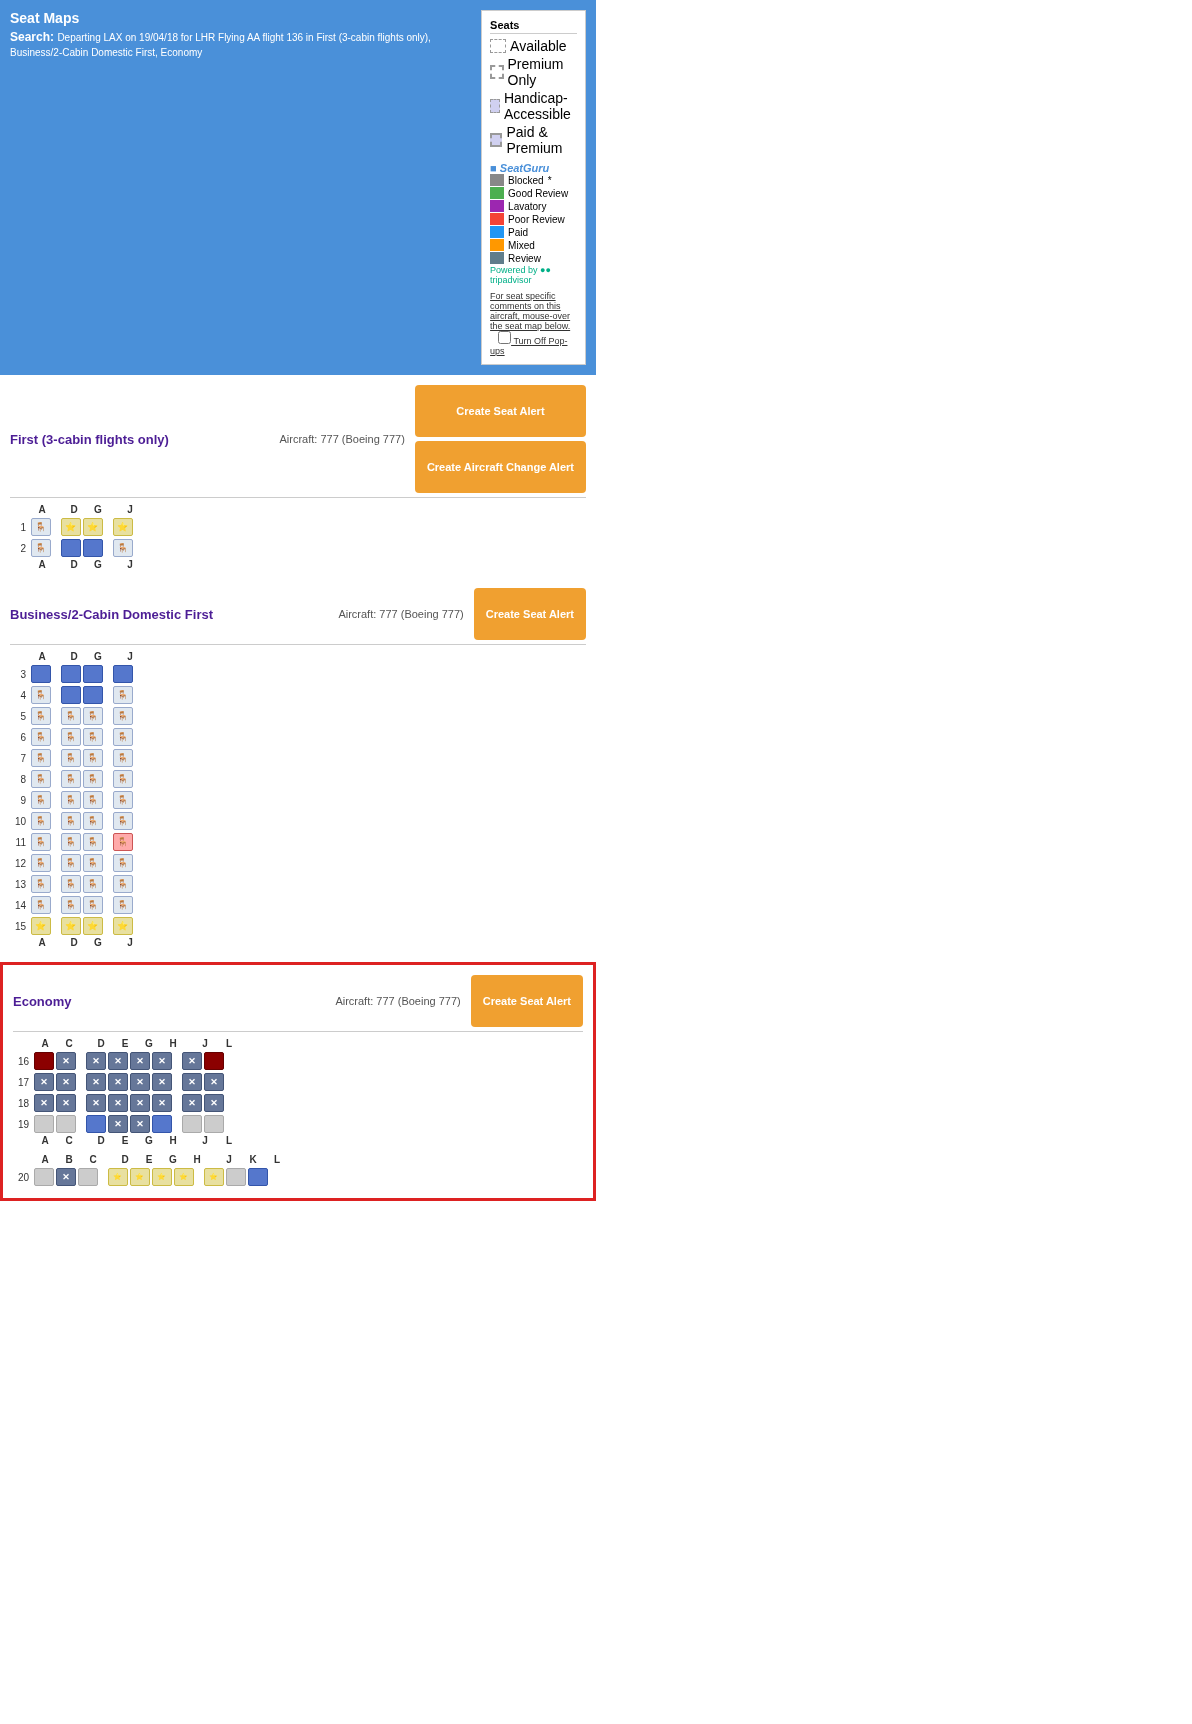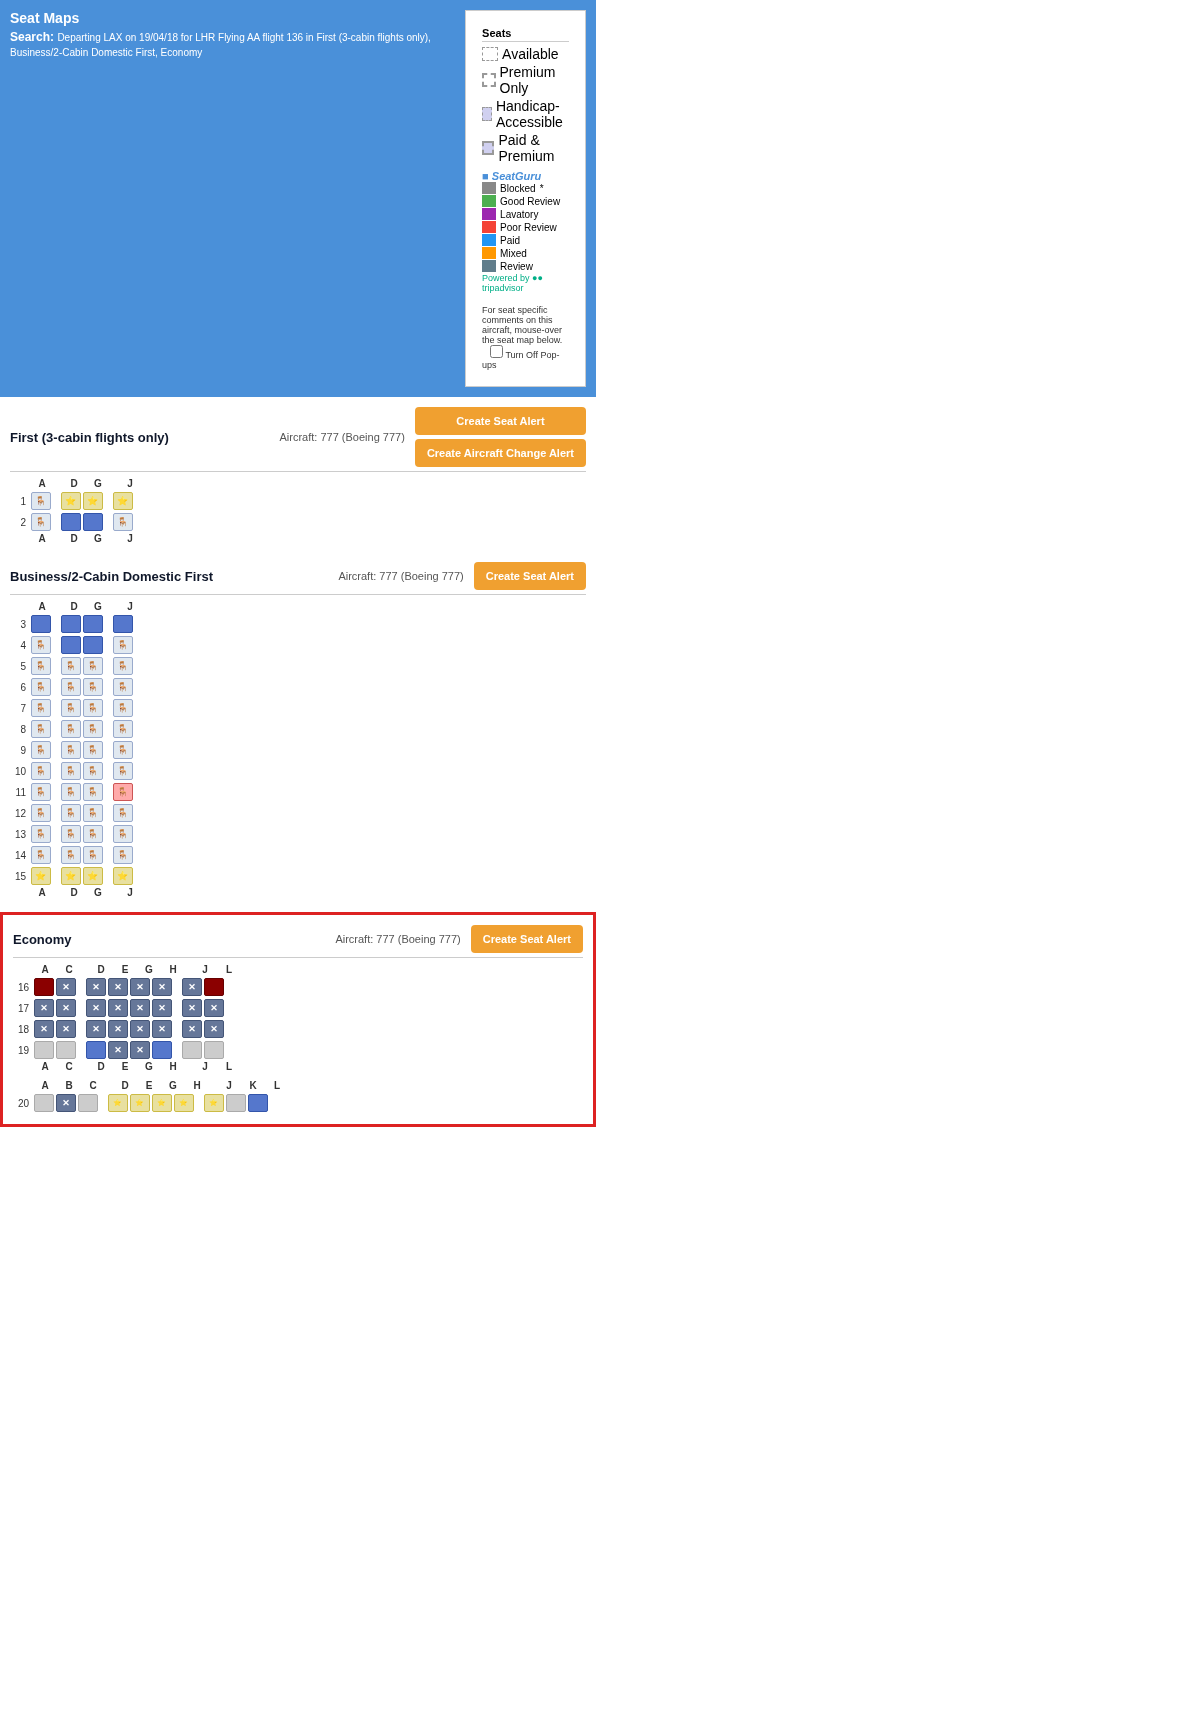--- a/index.html
+++ b/index.html
@@ -15,21 +15,21 @@
     .header-left {
       color: #fff;
       min-width: 160px;
     }
     .header-left h2 { font-size: 14px; font-weight: bold; margin-bottom: 4px; }
     .header-left .search-text { font-size: 10px; line-height: 1.4; }
 
     .legend-box {
       background: #fff;
       border: 1px solid #ccc;
-      padding: 16px;
+      padding: 8px;
       flex: 1;
     }
     .legend-columns { display: flex; gap: 20px; }
     .legend-col { flex: 1; }
     .legend-col h4 { font-size: 11px; font-weight: bold; border-bottom: 1px solid #ccc; margin-bottom: 4px; padding-bottom: 2px; }
     .legend-item { display: flex; align-items: center; gap: 4px; margin-bottom: 2px; font-size: 14px; }
     .legend-icon { width: 16px; height: 14px; display: inline-block; }
     .seat-available { border: 1px dashed #999; background: #fff; }
     .seat-premium { border: 2px dashed #999; background: #fff; }
     .seat-handicap { border: 1px dashed #999; background: #d0d0f0; }
@@ -41,35 +41,35 @@
     .seatguru-title { font-size: 11px; color: #4a90d9; font-weight: bold; font-style: italic; }
     .sg-item { display: flex; align-items: center; gap: 4px; margin-bottom: 1px; font-size: 10px; }
     .sg-blocked { background: #888; width: 14px; height: 12px; }
     .sg-good { background: #4caf50; width: 14px; height: 12px; }
     .sg-lavatory { background: #9c27b0; width: 14px; height: 12px; }
     .sg-poor { background: #f44336; width: 14px; height: 12px; }
     .sg-paid { background: #2196f3; width: 14px; height: 12px; }
     .sg-mixed { background: #ff9800; width: 14px; height: 12px; }
     .sg-review { background: #607d8b; width: 14px; height: 12px; }
 
-    .legend-note { font-size: 9px; margin-top: 12px; color: #333; }
+    .legend-note { font-size: 9px; margin-top: 6px; color: #333; text-decoration: underline; }
     .tripadvisor { font-size: 9px; color: #00af87; }
 
     
     .cabin-section { padding: 10px 10px 6px 10px; }
     .cabin-header { display: flex; align-items: center; justify-content: space-between; border-bottom: 1px solid #ccc; padding-bottom: 4px; margin-bottom: 6px; }
-    .cabin-title { font-size: 13px; font-weight: bold; color: #0f172a; }
+    .cabin-title { font-size: 13px; font-weight: bold; color: #4c1d95; }
     .cabin-right { display: flex; align-items: center; gap: 10px; }
     .aircraft-label { font-size: 11px; color: #555; }
 
     .alert-btn {
       background: #f0a030;
       color: #fff;
       border: none;
-      padding: 8px 12px;
+      padding: 20px 12px;
       border-radius: 4px;
       font-size: 11px;
       font-weight: bold;
       cursor: pointer;
       white-space: nowrap;
     }
 
     .btn-group { display: flex; flex-direction: column; gap: 4px; }
     .seat-row { display: flex; align-items: center; margin-bottom: 1px; }
     .row-num { width: 20px; font-size: 10px; color: #333; text-align: right; padding-right: 4px; }

